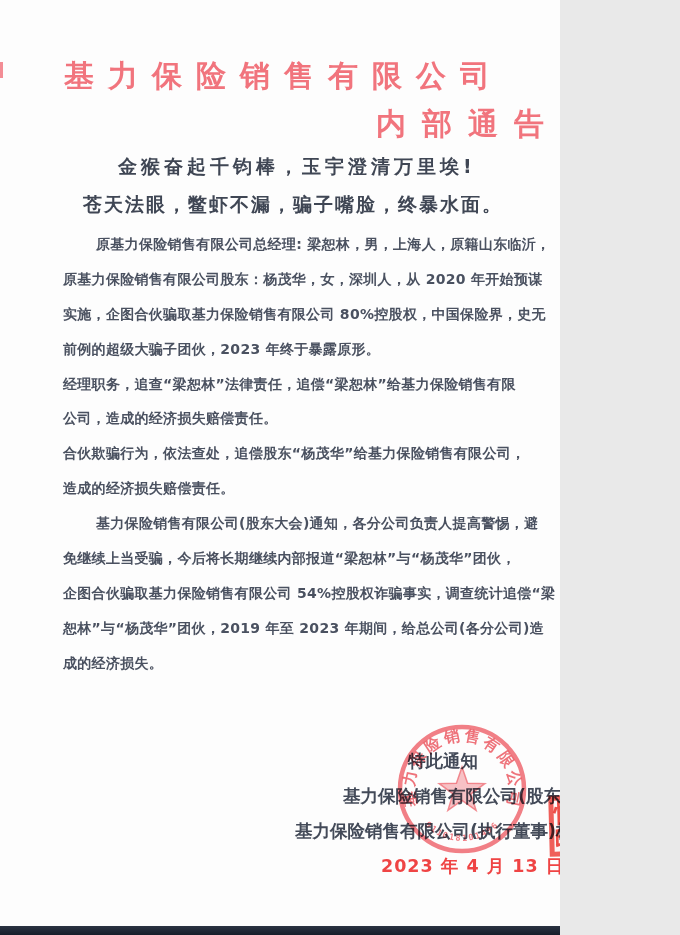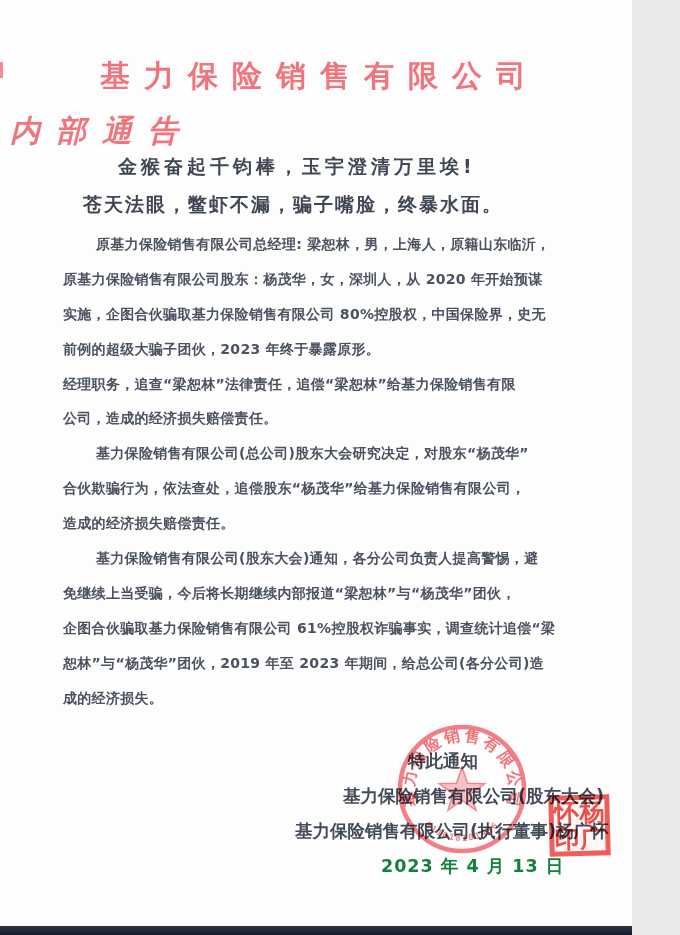--- a/index.html
+++ b/index.html
@@ -1,42 +1,41 @@
 <!DOCTYPE html>
 <html><head>
 <meta charset="utf-8">
 <style>
   * { margin: 0; padding: 0; box-sizing: border-box; }
   html, body { width: 680px; height: 935px; background: #e9e9e9; }
   .page {
     position: relative;
-    width: 632px; height: 935px;
+    width: 560px; height: 935px;
     background: #fdfdfd;
     overflow: hidden;
     font-family: "DejaVu Sans", sans-serif;
   }
   .edge-mark {
     position: absolute; left: 0; top: 62px;
     width: 3px; height: 16px;
     background: #f0707a; opacity: .8;
   }
   .title1 {
     position: absolute; top: 56px; left: 0; width: 100%;
     text-align: center;
     font-size: 30px; font-weight: 700;
     letter-spacing: 14px; text-indent: 8px;
     color: #f1747d;
   }
   .title2 {
-    position: absolute; top: 111px; left: 0; width: 100%;
-    text-align: left;
+    position: absolute; top: 104px; left: 0; width: 100%;
+    text-align: right;
     font-size: 30px; font-weight: 700;
     letter-spacing: 16px; text-indent: 10px;
     color: #f1747d;
-    font-style: italic;
   }
   .slogan {
     position: absolute;
     font-size: 19px; font-weight: 700;
     color: #3f4654; white-space: nowrap;
   }
   .slogan1 { left: 98px;  top: 154px; letter-spacing: 4px; margin-left: 20px; }
   .slogan2 { left: 83px;  top: 192px; letter-spacing: 2px; }
   .body-lines {
     position: absolute; left: 63px; top: 227px; width: 560px;
@@ -49,21 +48,21 @@
   }
   .bline.indent { padding-left: 33px; }
   .closing {
     position: absolute;
     font-size: 17.5px; font-weight: 600;
     color: #434a58; white-space: nowrap;
   }
   .closing-notice  { left: 408px; top: 749px; }
   .closing-signer1 { left: 343px; top: 784px; }
   .closing-signer2 { left: 295px; top: 819px; }
-  .closing-date    { left: 381px; top: 854px; color: #15803d; letter-spacing: 1px; }
+  .closing-date    { left: 381px; top: 854px; color: #ef4444; letter-spacing: 1px; }
   .round-seal {
     position: absolute; left: 392px; top: 719px;
     width: 140px; height: 140px;
     mix-blend-mode: multiply; opacity: .88;
   }
   .square-seal {
     position: absolute; left: 549px; top: 795px;
     width: 61px; height: 61px;
     border: 5px solid rgba(239, 69, 63, .85);
     display: grid;
@@ -106,31 +105,30 @@
 
       <div class="bline">实施，企图合伙骗取基力保险销售有限公司 80%控股权，中国保险界，史无</div>
 
       <div class="bline">前例的超级大骗子团伙，2023 年终于暴露原形。</div>
 
 
       <div class="bline">经理职务，追查“梁恕林”法律责任，追偿“梁恕林”给基力保险销售有限</div>
 
       <div class="bline">公司，造成的经济损失赔偿责任。</div>
 
-      <div class="bline indent">基力保险销售有限公司(总公司)股东大会研究决定，对股东“杨茂华”</div>
 
       <div class="bline">合伙欺骗行为，依法查处，追偿股东“杨茂华”给基力保险销售有限公司，</div>
 
       <div class="bline">造成的经济损失赔偿责任。</div>
 
       <div class="bline indent">基力保险销售有限公司(股东大会)通知，各分公司负责人提高警惕，避</div>
 
       <div class="bline">免继续上当受骗，今后将长期继续内部报道“梁恕林”与“杨茂华”团伙，</div>
 
-      <div class="bline">企图合伙骗取基力保险销售有限公司 61%控股权诈骗事实，调查统计追偿“梁</div>
+      <div class="bline">企图合伙骗取基力保险销售有限公司 54%控股权诈骗事实，调查统计追偿“梁</div>
 
       <div class="bline">恕林”与“杨茂华”团伙，2019 年至 2023 年期间，给总公司(各分公司)造</div>
 
       <div class="bline">成的经济损失。</div>
     </div>
 
   <div class="closing closing-notice">特此通知</div>
   <div class="closing closing-signer1">基力保险销售有限公司(股东大会)</div>
   <div class="closing closing-signer2">基力保险销售有限公司(执行董事)杨广怀</div>
   <div class="closing closing-date">2023 年 4 月 13 日</div>

